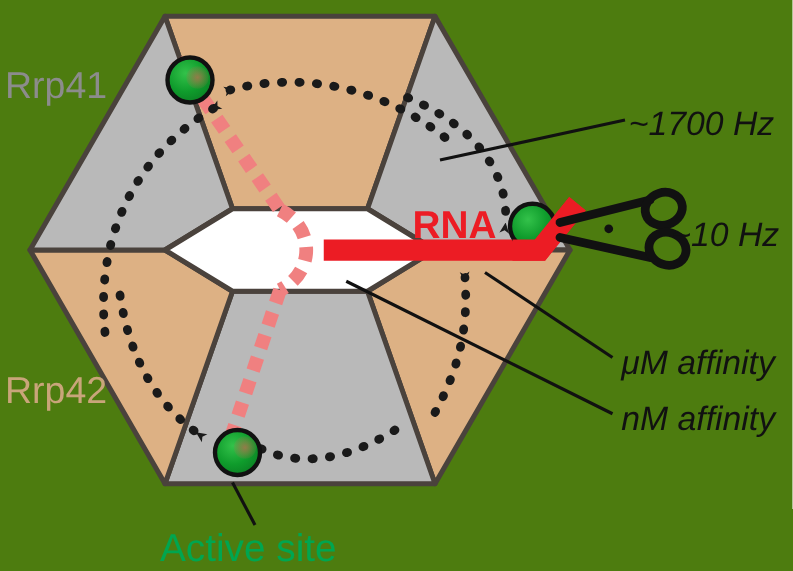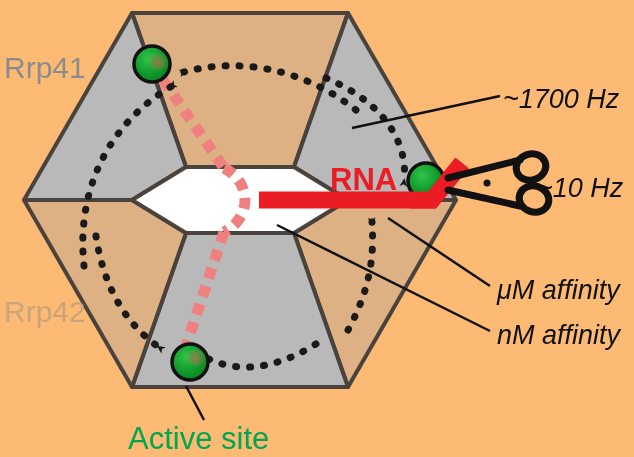--- a/index.html
+++ b/index.html
@@ -10,21 +10,21 @@
   body {
     width: 634px;
     height: 457px;
     font-family: "Liberation Sans", sans-serif;
     overflow: hidden;
   }
   #figure-root {
     position: relative;
     width: 634px;
     height: 457px;
-    background: #fdba74;
+    background: #4d7c0f;
   }
   svg#diagram {
     display: block;
     width: 634px;
     height: 457px;
   }
   .label-text {
     font-family: "Liberation Sans", sans-serif;
   }
   .italic-label {

